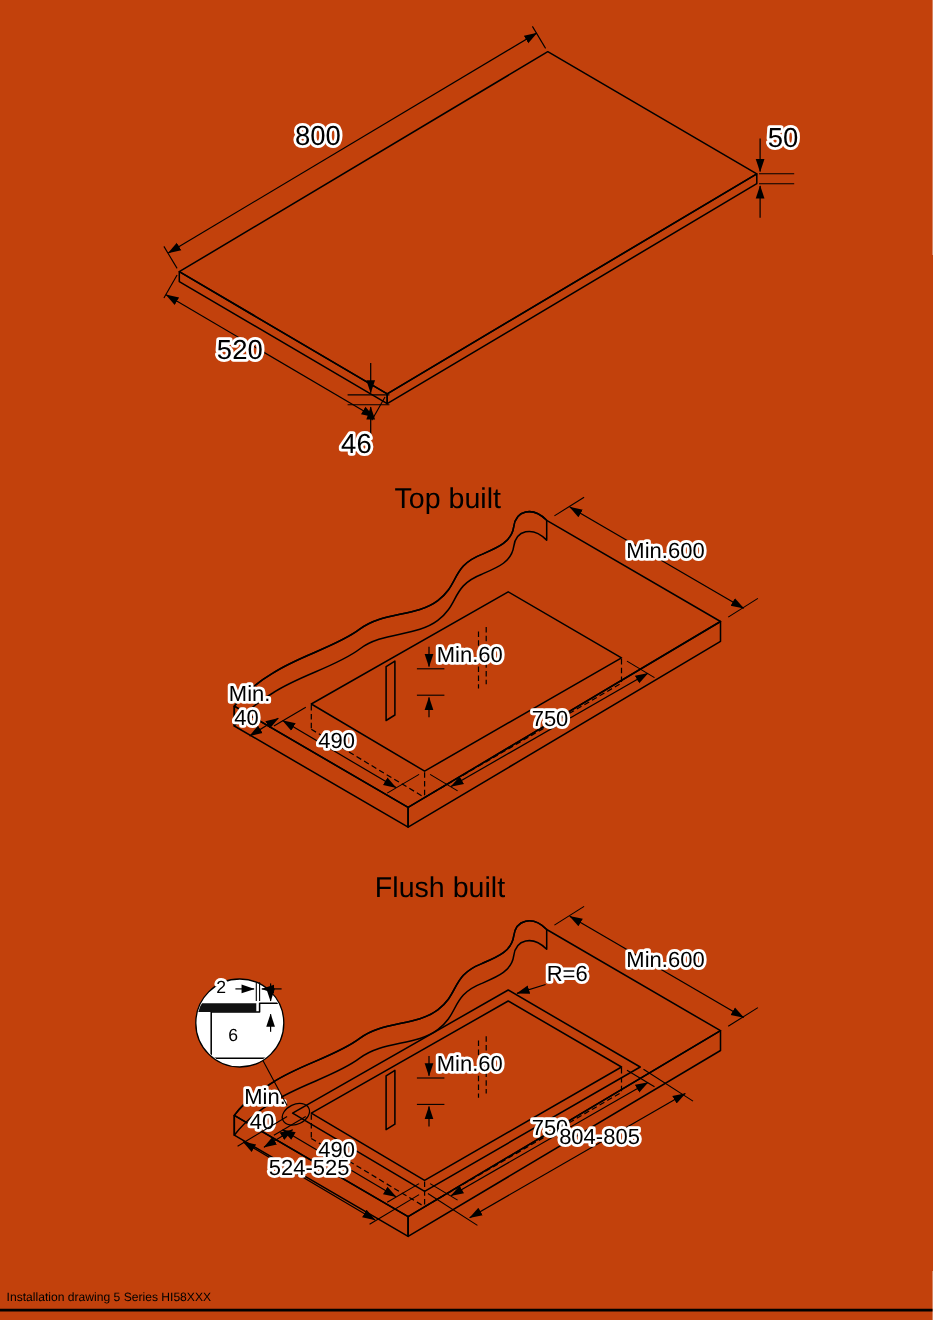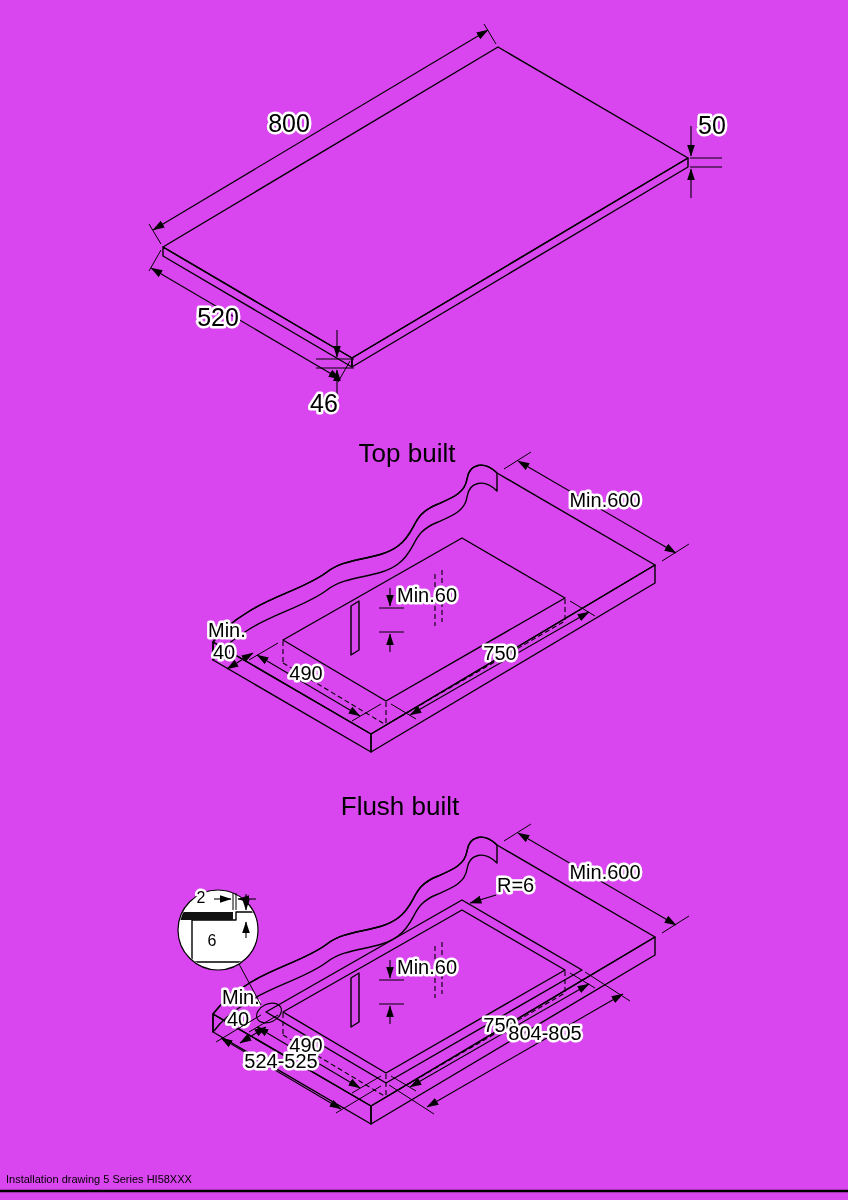--- a/index.html
+++ b/index.html
@@ -1,16 +1,16 @@
 <!DOCTYPE html>
 <html><head>
 <meta charset="utf-8">
 <style>
   html,body{margin:0;padding:0;background:#ffffff;}
-  .canvas{position:relative;width:848px;height:1200px;background:#d946ef;overflow:hidden;}
+  .canvas{position:relative;width:848px;height:1200px;background:#c2410c;overflow:hidden;}
   svg{display:block;}
   text{font-family:"Liberation Sans","DejaVu Sans",sans-serif;fill:#000;}
   .lbl{paint-order:stroke fill;stroke:#fff;stroke-width:5px;stroke-linejoin:round;}
   .t25{font-size:25px;}
   .t20{font-size:20px;}
   .t16{font-size:16px;}
   .t11{font-size:11px;}
   .ttl{font-size:26px;}
   .edge{fill:none;stroke:#000;stroke-width:1.4;stroke-linejoin:round;}
   .dim{stroke:#000;stroke-width:1.1;fill:none;}

